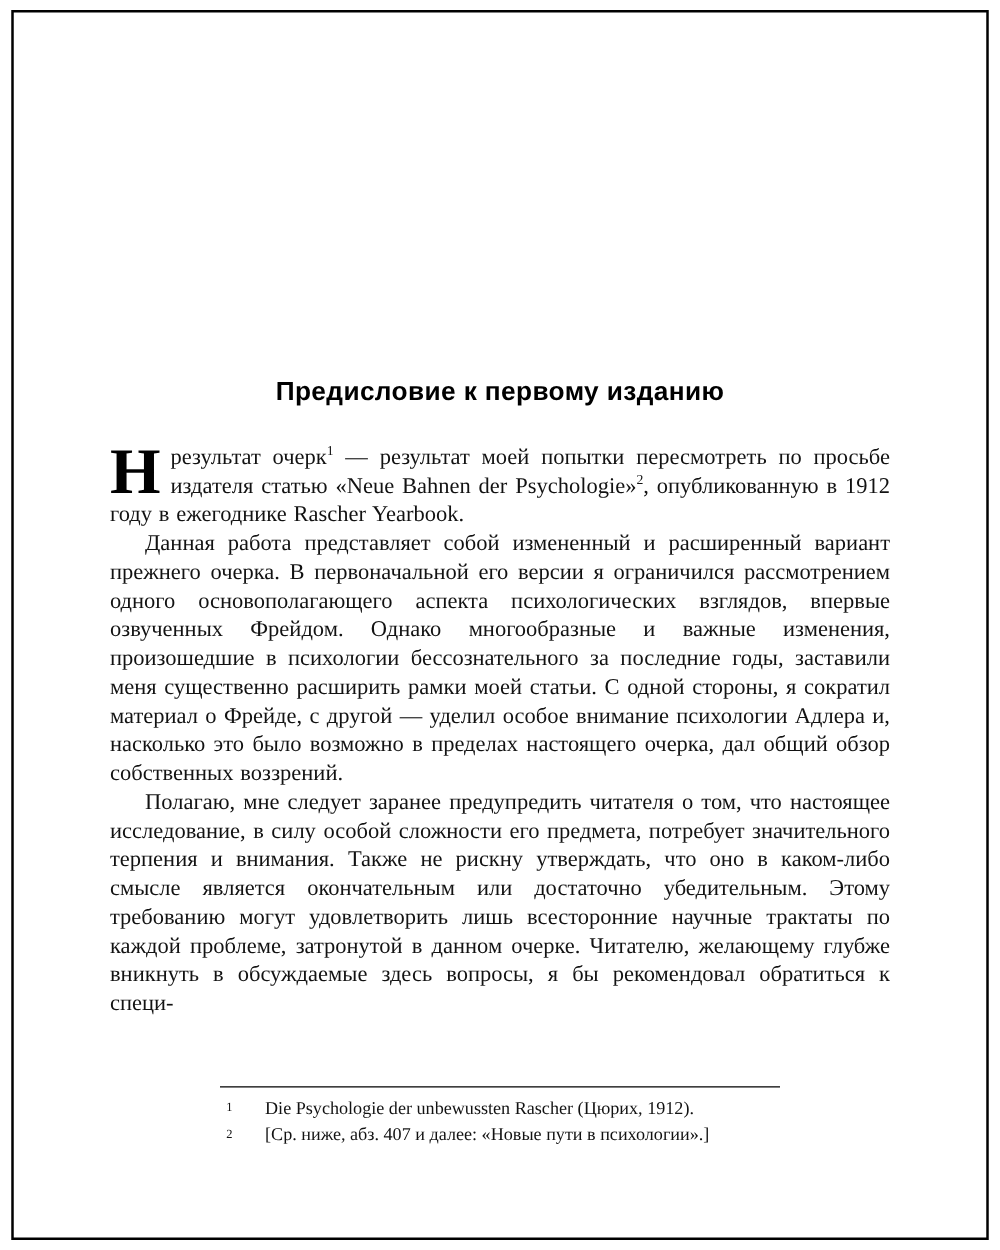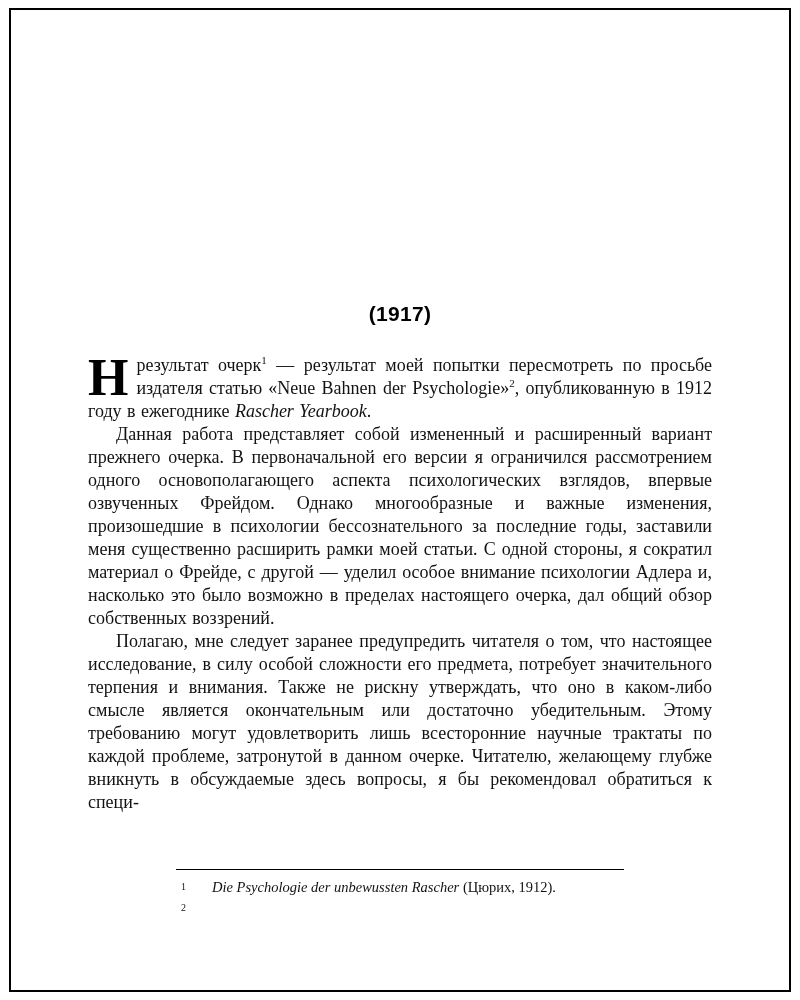--- a/index.html
+++ b/index.html
@@ -62,21 +62,20 @@
     font-weight: bold;
     padding: 4px 8px 0 0;
     color: #000000;
   }
   sup.fnref {
     font-size: 11px;
     line-height: 0;
     vertical-align: super;
   }
   .em {
-    font-style: italic;
   }
   .footnotes {
     position: absolute;
     left: 88px;
     right: 88px;
     top: 869px;
     background: #ffffff;
     font-size: 14.5px;
     line-height: 21px;
     text-align: left;
@@ -100,21 +99,21 @@
 </style>
 </head>
 <body>
 
 <div class="canvas">
   <div class="frame"></div>
 
   <div class="content">
 
     <div class="title-block">
-      <div>(1917)</div>
+      <div>Предисловие к первому изданию</div>
     </div>
 
     <div class="body-text">
 
       <p class="para first">
         <span class="dropcap">Н</span><span>результат очерк</span><sup class="fnref">1</sup><span> — результат моей попытки пересмотреть по просьбе издателя статью «Neue Bahnen der Psychologie»</span><sup class="fnref">2</sup><span>, опубликованную в 1912 году в ежегоднике </span><span class="em">Rascher Yearbook</span><span>.</span>
       </p>
 
       <p class="para">Данная работа представляет собой измененный и расширенный вариант прежнего очерка. В первоначальной его версии я ограничился рассмотрением одного основополагающего аспекта психологических взглядов, впервые озвученных Фрейдом. Однако многообразные и важные изменения, произошедшие в психологии бессознательного за последние годы, заставили меня существенно расширить рамки моей статьи. С одной стороны, я сократил материал о Фрейде, с другой — уделил особое внимание психологии Адлера и, насколько это было возможно в пределах настоящего очерка, дал общий обзор собственных воззрений.</p>
 
@@ -123,18 +122,18 @@
     </div>
 
     <div class="footnotes">
       <hr class="fn-rule">
 
       <p class="fn">
         <span class="fn-marker">1</span><span class="em">Die Psychologie der unbewussten Rascher</span><span> (Цюрих, 1912).</span>
       </p>
 
       <p class="fn">
-        <span class="fn-marker">2</span>
+        <span class="fn-marker">2</span><span>[Ср. ниже, абз. 407 и далее: «Новые пути в психологии».]</span>
       </p>
     </div>
 
   </div>
 </div>
 
 </body></html>

